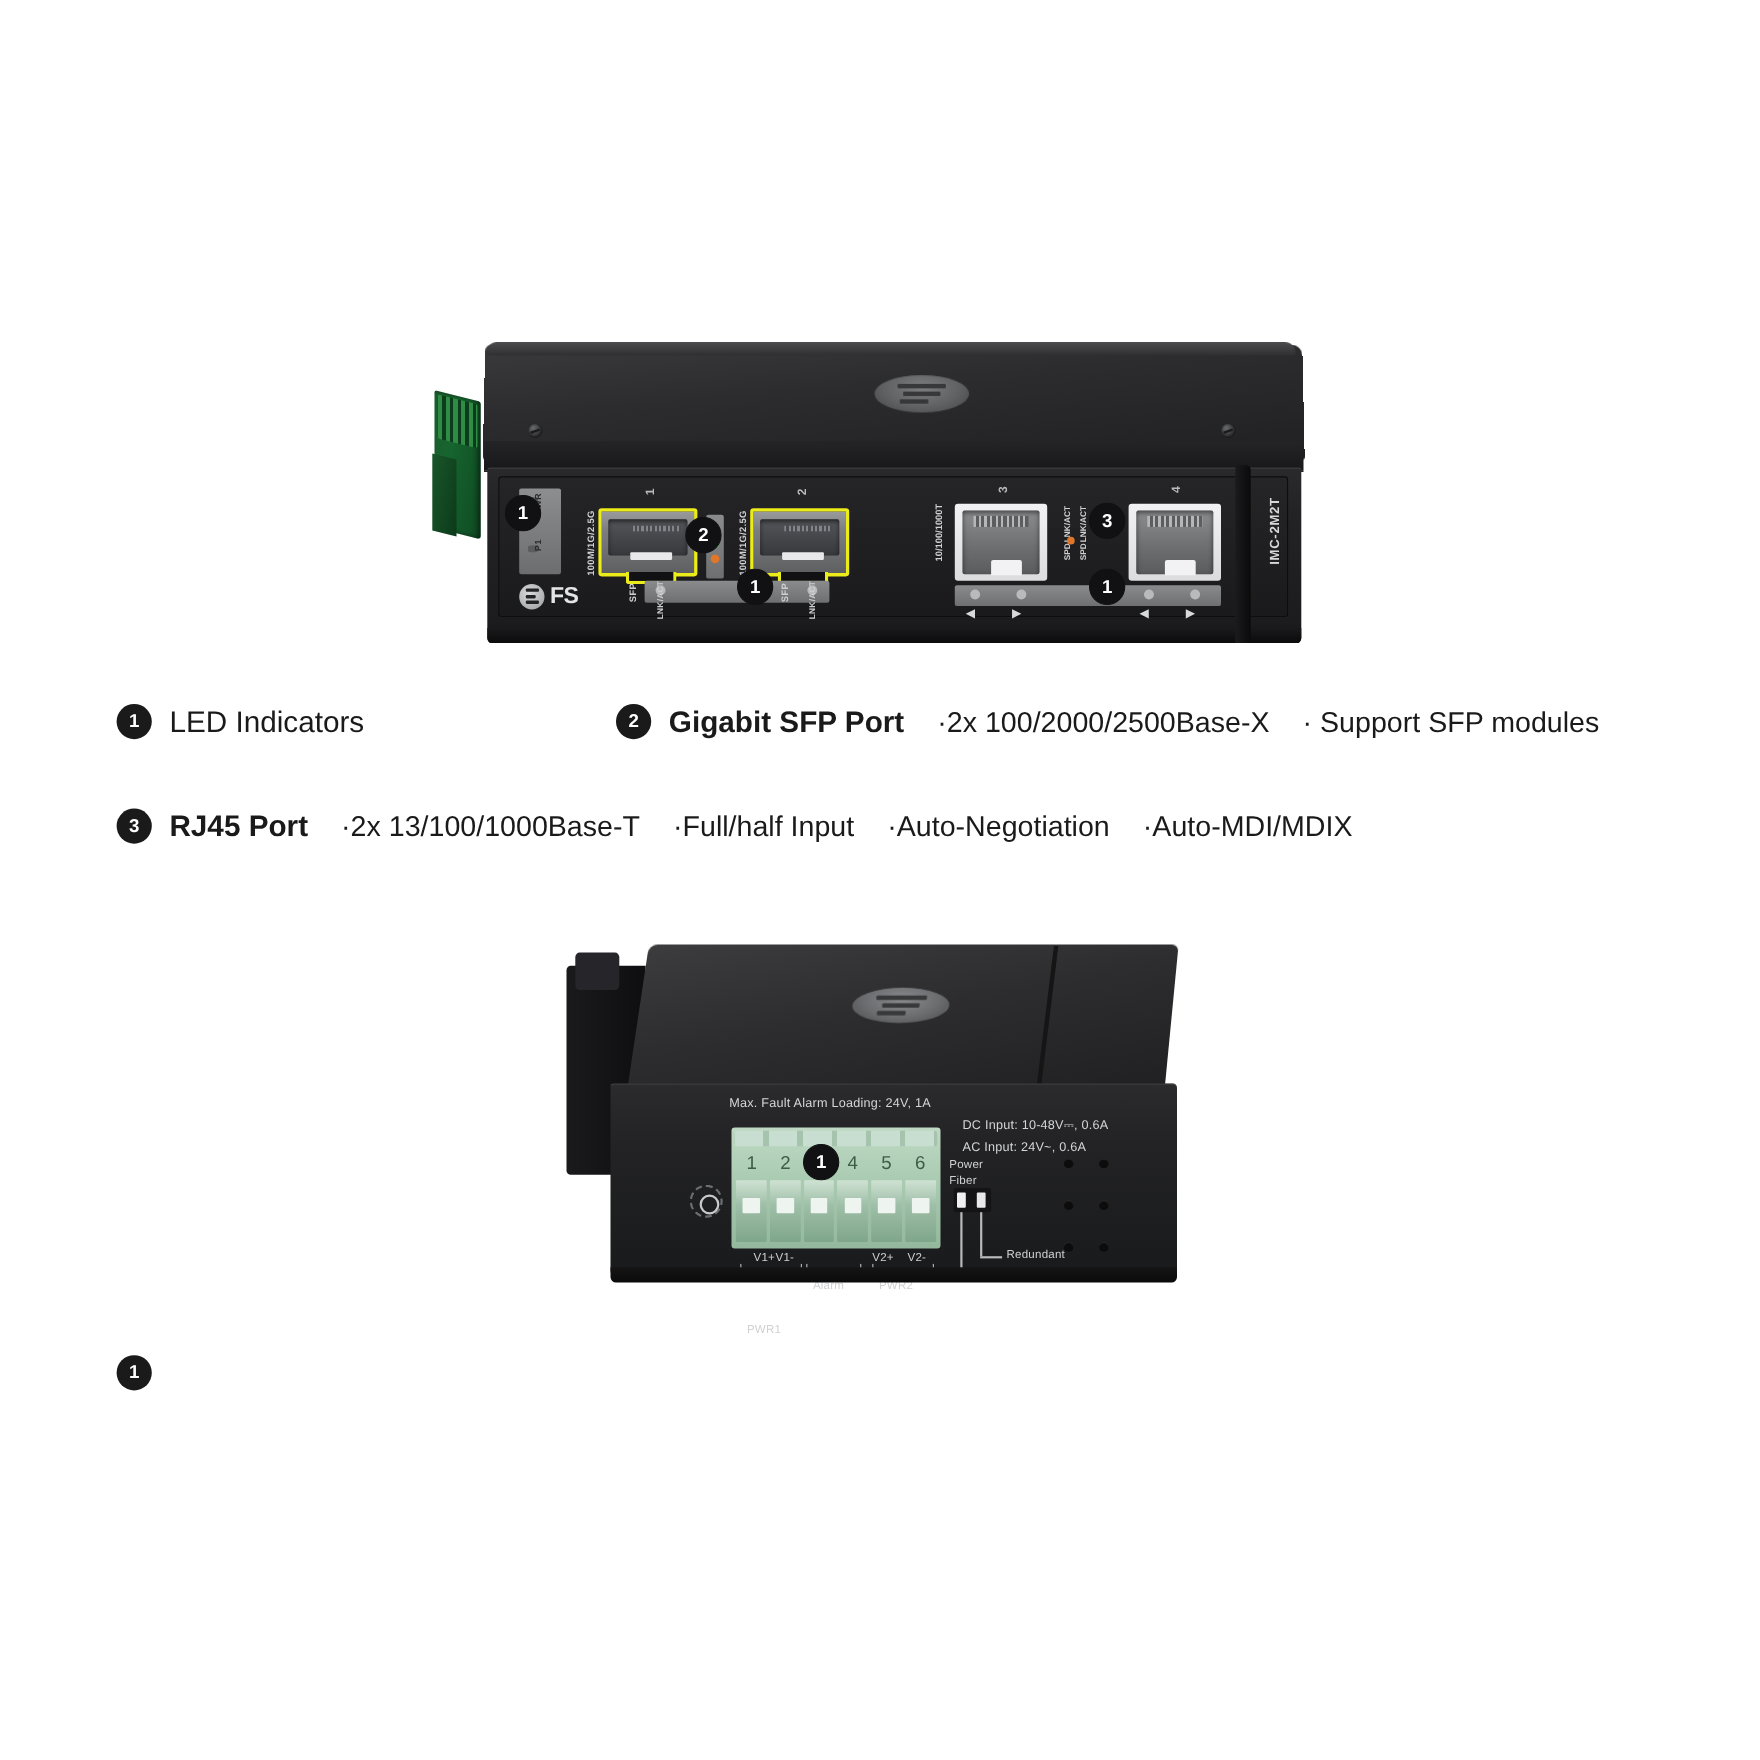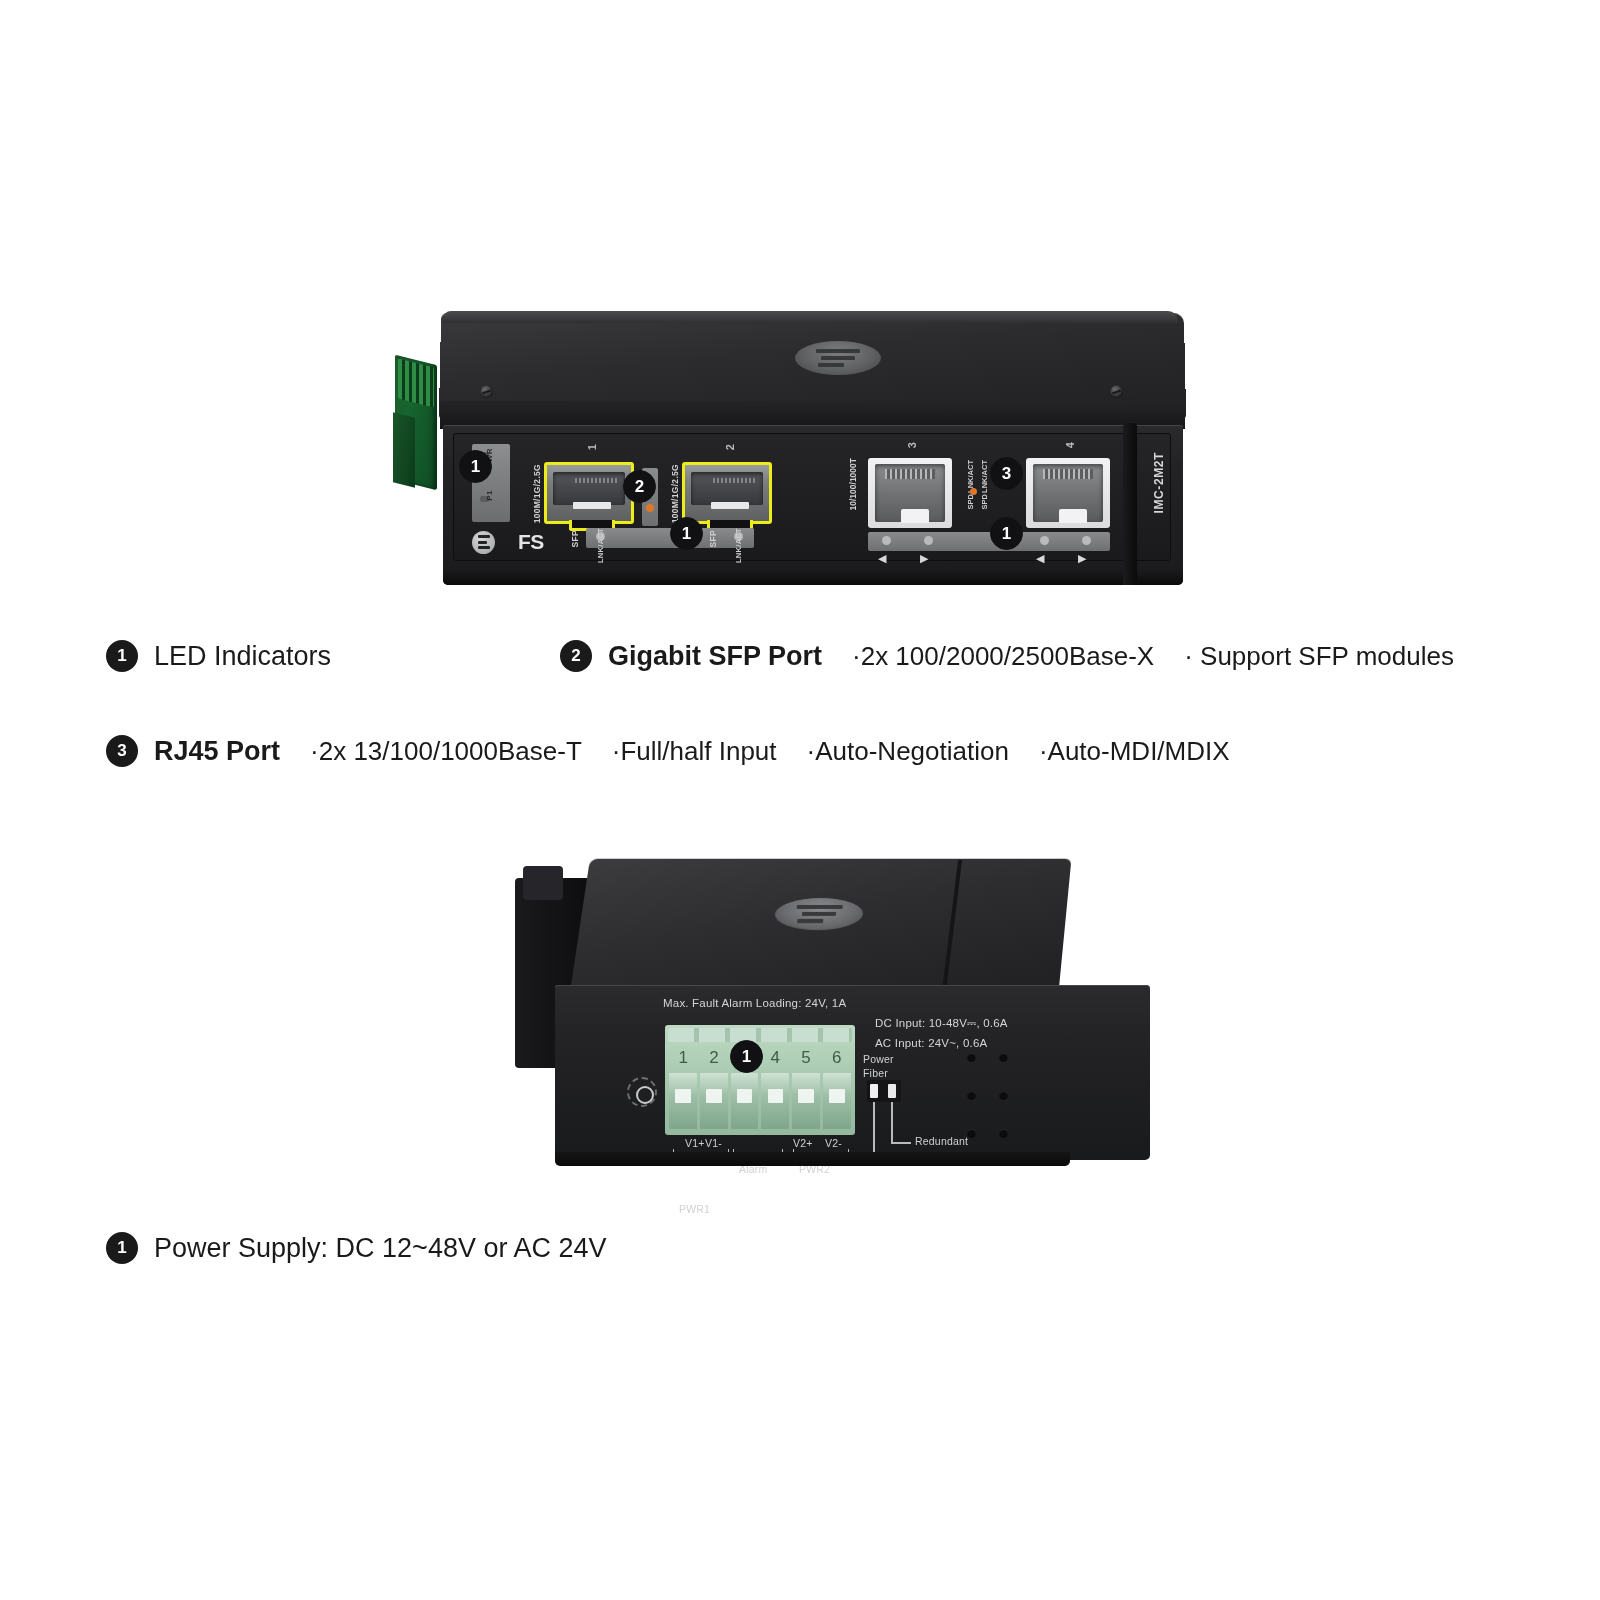--- a/index.html
+++ b/index.html
@@ -101,21 +101,21 @@
   .led-block .vtxt {
     position:absolute; font-size:8px; color:#2b2b2d; font-weight:700;
     writing-mode: vertical-rl; transform: rotate(180deg);
     letter-spacing:.5px;
   }
   .led-block .vtxt.a { left:13px; top:4px; }
   .led-block .vtxt.b { left:13px; top:46px; }
   .led-block .dot { position:absolute; left:8px; width:9px; height:6px; border-radius:2px; background:#5b5c5e; }
   .led-block .dot.d1{ top:8px; } .led-block .dot.d2{ top:52px; }
 
-  .fs-logo { position:absolute; left:18px; top:96px; display:flex; align-items:center; gap:23px; }
+  .fs-logo { position:absolute; left:18px; top:96px; display:flex; align-items:center; gap:5px; }
   .fs-mark {
     width:23px; height:23px; border-radius:50%;
     background: radial-gradient(circle at 40% 35%, #d8d9db, #9b9c9e);
     display:flex; flex-direction:column; justify-content:center; align-items:center; gap:2.5px;
   }
   .fs-mark i{ display:block; background:#232325; border-radius:1px; }
   .fs-mark i:nth-child(1){ width:12px; height:3px; }
   .fs-mark i:nth-child(2){ width:9px; height:3px; margin-right:3px;}
   .fs-mark i:nth-child(3){ width:12px; height:3px; }
   .fs-text { color:#e3e4e6; font-size:21px; font-weight:700; letter-spacing:-.5px; }
@@ -267,21 +267,21 @@
   .b-side {
     position:absolute; left:20px; top:38px; width:72px; height:190px;
     background: linear-gradient(90deg,#1a1a1c,#0e0e10);
     border-radius:4px 0 0 4px; z-index:2;
   }
   .b-side::after{
     content:""; position:absolute; left:8px; top:-12px; width:40px; height:34px;
     background:#26262a; border-radius:4px;
   }
   .b-face {
-    position:absolute; left:60px; top:145px; width:595px; height:175px;
+    position:absolute; left:60px; top:145px; width:515px; height:175px;
     background: linear-gradient(180deg,#2b2b2d 0%, #232325 30%, #191a1b 100%);
     border-radius:3px 4px 5px 5px; z-index:6;
     box-shadow: inset 0 1px 0 #474749;
   }
   .b-face-bottom{
     position:absolute; left:60px; top:312px; width:515px; height:14px;
     background: linear-gradient(180deg,#151516,#0a0a0b); z-index:7; border-radius:0 0 5px 5px;
   }
 
   .cap-top { font-size:11.5px; color:#d4d5d7; position:absolute; letter-spacing:.2px; }
@@ -575,17 +575,16 @@
       <div class="vent" style="left:444px; top:144px;"></div>
     </div>
     <div class="b-face-bottom"></div>
 
     <div class="badge on-dev" style="left:235px; top:200px; z-index:30;">1</div>
   </div>
 
   <div class="legend">
     <div class="leg-row" style="left:106px; top:1232px;">
       <div class="leg-badge">1</div>
-      <div class="leg-title">Power Supply: DC 12~48V or AC 24V</div>
     </div>
   </div>
 
 </div>
 
 </body></html>

